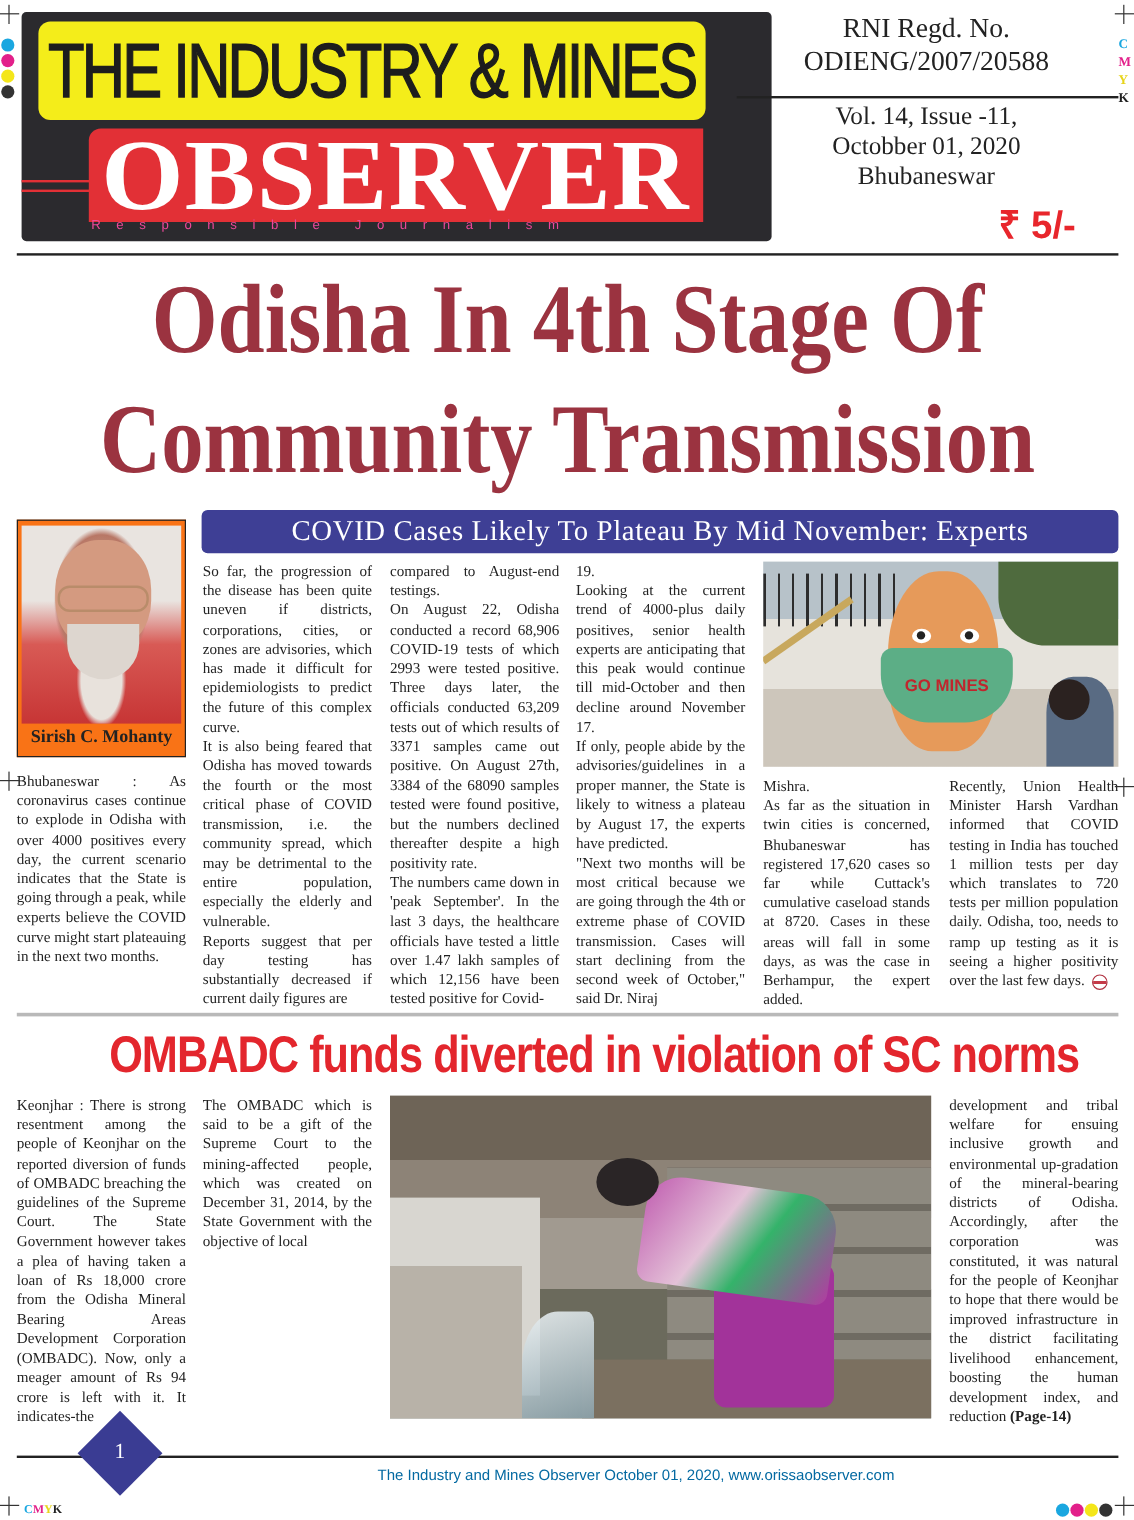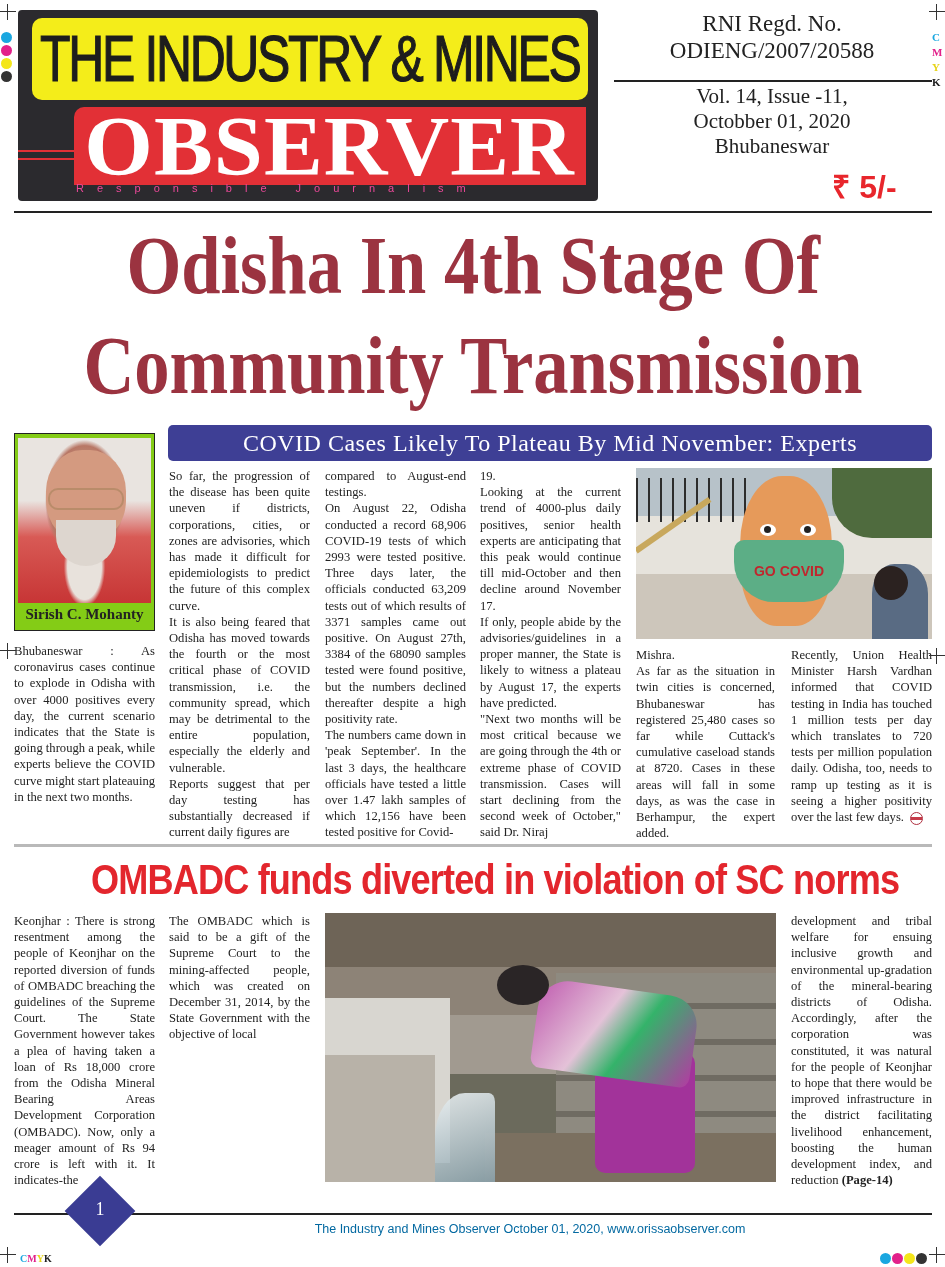--- a/index.html
+++ b/index.html
@@ -4,42 +4,42 @@
 <style>
   html,body{margin:0;padding:0;background:#fff;}
   body{width:945px;height:1267px;position:relative;overflow:hidden;font-family:"Liberation Serif","DejaVu Serif",serif;color:#222;}
   
   .cross{position:absolute;width:16px;height:16px;}
   .cross:before,.cross:after{content:"";position:absolute;background:#333;}
   .cross:before{left:7px;top:0;width:1px;height:16px;}
   .cross:after{top:7px;left:0;height:1px;width:16px;}
   .dot{position:absolute;width:11px;height:11px;border-radius:50%;}
   
-  .mast{position:absolute;left:18px;top:10px;width:580px;height:191px;background:#2b2a2e;border-radius:4px;}
+  .mast{position:absolute;left:18px;top:10px;width:580px;height:191px;background:#2b2a2e;border-radius:4px;padding-left:45px;}
   .mast-top{position:absolute;left:14px;top:8px;width:556px;height:82px;background:#f4ed1a;border-radius:10px;display:flex;align-items:center;justify-content:center;}
   .mast-top span{font-family:"Liberation Sans",sans-serif;font-weight:400;font-size:64px;letter-spacing:-3px;color:#1d1d1d;transform:scaleX(0.78);white-space:nowrap;display:inline-block;-webkit-text-stroke:1.2px #1d1d1d;}
   .mast-red{position:absolute;left:56px;top:97px;width:512px;height:78px;background:#e23036;border-radius:10px 0 0 0;display:flex;align-items:center;justify-content:center;}
   .mast-red span{font-family:"Liberation Serif",serif;font-weight:700;font-size:84px;color:#fff;transform:scaleX(1.05);display:inline-block;letter-spacing:1px;}
   .mast-lines{position:absolute;left:0;top:140px;width:58px;height:6px;border-top:2px solid #e23036;border-bottom:2px solid #e23036;}
   .mast-tag{position:absolute;left:58px;top:172px;width:510px;color:#ec4899;font-family:Liberation Sans, sans-serif;font-size:11px;letter-spacing:13px;white-space:nowrap;}
   
   .rni{position:absolute;left:612px;top:10px;width:320px;text-align:center;font-size:23px;line-height:27px;color:#222;}
   .rni-rule{position:absolute;left:614px;top:80px;width:318px;height:2px;background:#222;}
   .vol{position:absolute;left:612px;top:84px;width:320px;text-align:center;font-size:21px;line-height:25px;}
   .price{position:absolute;left:832px;top:164px;font-family:"Liberation Sans",sans-serif;font-weight:700;font-size:32px;color:#e8262c;}
   .cmyk-side{position:absolute;left:932px;top:30px;font-weight:700;font-size:11px;line-height:15px;}
   .top-rule{position:absolute;left:14px;top:211px;width:918px;height:2px;background:#222;}
   
   .headline{position:absolute;left:14px;width:918px;text-align:center;color:#9b3340;font-family:"Liberation Serif",serif;font-weight:700;font-size:82px;line-height:96px;transform-origin:center;}
   .headline span{display:inline-block;transform:scaleX(0.86);white-space:nowrap;}
   
   .banner{position:absolute;left:168px;top:425px;width:764px;height:36px;background:#3e3f95;border-radius:5px;display:flex;align-items:center;justify-content:center;}
   .banner span{color:#fff;font-size:24px;letter-spacing:0.5px;white-space:nowrap;}
   
-  .photo-frame{position:absolute;left:14px;top:433px;width:139px;height:196px;border:1px solid #222;background:#84cc16;}
+  .photo-frame{position:absolute;left:14px;top:433px;width:139px;height:196px;border:1px solid #222;background:#f97316;}
   .portrait{position:absolute;left:3px;top:4px;width:133px;height:165px;background:radial-gradient(ellipse at 50% 38%,#e0b293 0 24%,#c08a74 30%,#b87766 38%,transparent 42%),radial-gradient(ellipse at 50% 78%,#e8e2dc 0 18%,transparent 22%),linear-gradient(180deg,#e9e4e0 0 38%,#d85a55 60%,#c73535 100%);overflow:hidden;}
   .portrait .glasses{position:absolute;left:30px;top:50px;width:72px;height:18px;border:2px solid #b98c6a;border-radius:10px;}
   .portrait .beard{position:absolute;left:38px;top:82px;width:60px;height:46px;background:#ddd6cf;border-radius:0 0 30px 30px;}
   .portrait .head{position:absolute;left:28px;top:12px;width:80px;height:92px;background:#d49a80;border-radius:45%;}
   .caption{position:absolute;left:0;top:172px;width:139px;text-align:center;font-weight:700;font-size:15px;}
   
   .col{position:absolute;font-size:12.6px;line-height:16.2px;text-align:justify;color:#222;white-space:normal;}
   .col p{margin:0;}
   .gray-rule{position:absolute;height:3px;background:#b9b9b9;}
   .covid-photo{position:absolute;left:636px;top:468px;width:296px;height:171px;overflow:hidden;background:linear-gradient(180deg,#b7c2c9 0 28%,#e6e3dc 28% 62%,#cdc6bb 62% 100%);}
@@ -152,28 +152,28 @@
   <p>"Next two months will be most critical because we are going through the 4th or extreme phase of COVID transmission. Cases will start declining from the second week of October," said Dr. Niraj</p>
 </div>
 
 <div class="covid-photo">
   <div class="fence"></div>
   <div class="tree"></div>
   <div class="pole"></div>
   <div class="headsc"></div>
   <div class="eye" style="left:124px"></div>
   <div class="eye" style="left:164px"></div>
-  <div class="mask">GO COVID</div>
+  <div class="mask">GO MINES</div>
   <div class="man"></div>
   <div class="manhead"></div>
 </div>
 
 <div class="col" style="left:636px;top:647px;width:139px">
   <p>Mishra.</p>
-  <p>As far as the situation in twin cities is concerned, Bhubaneswar has registered 25,480 cases so far while Cuttack's cumulative caseload stands at 8720. Cases in these areas will fall in some days, as was the case in Berhampur, the expert added.</p>
+  <p>As far as the situation in twin cities is concerned, Bhubaneswar has registered 17,620 cases so far while Cuttack's cumulative caseload stands at 8720. Cases in these areas will fall in some days, as was the case in Berhampur, the expert added.</p>
 </div>
 
 <div class="col" style="left:791px;top:647px;width:141px">
   <p><span>Recently, Union Health Minister Harsh Vardhan informed that COVID testing in India has touched 1 million tests per day which translates to 720 tests per million population daily. Odisha, too, needs to ramp up testing as it is seeing a higher positivity over the last few days.</span><span class="end-icon"></span></p>
 </div>
 <div class="cross" style="left:929px;top:648px"></div>
 
 <div class="gray-rule" style="left:14px;top:844px;width:918px"></div>
 
 <div class="headline2"><span>OMBADC funds diverted in violation of SC norms</span></div>

